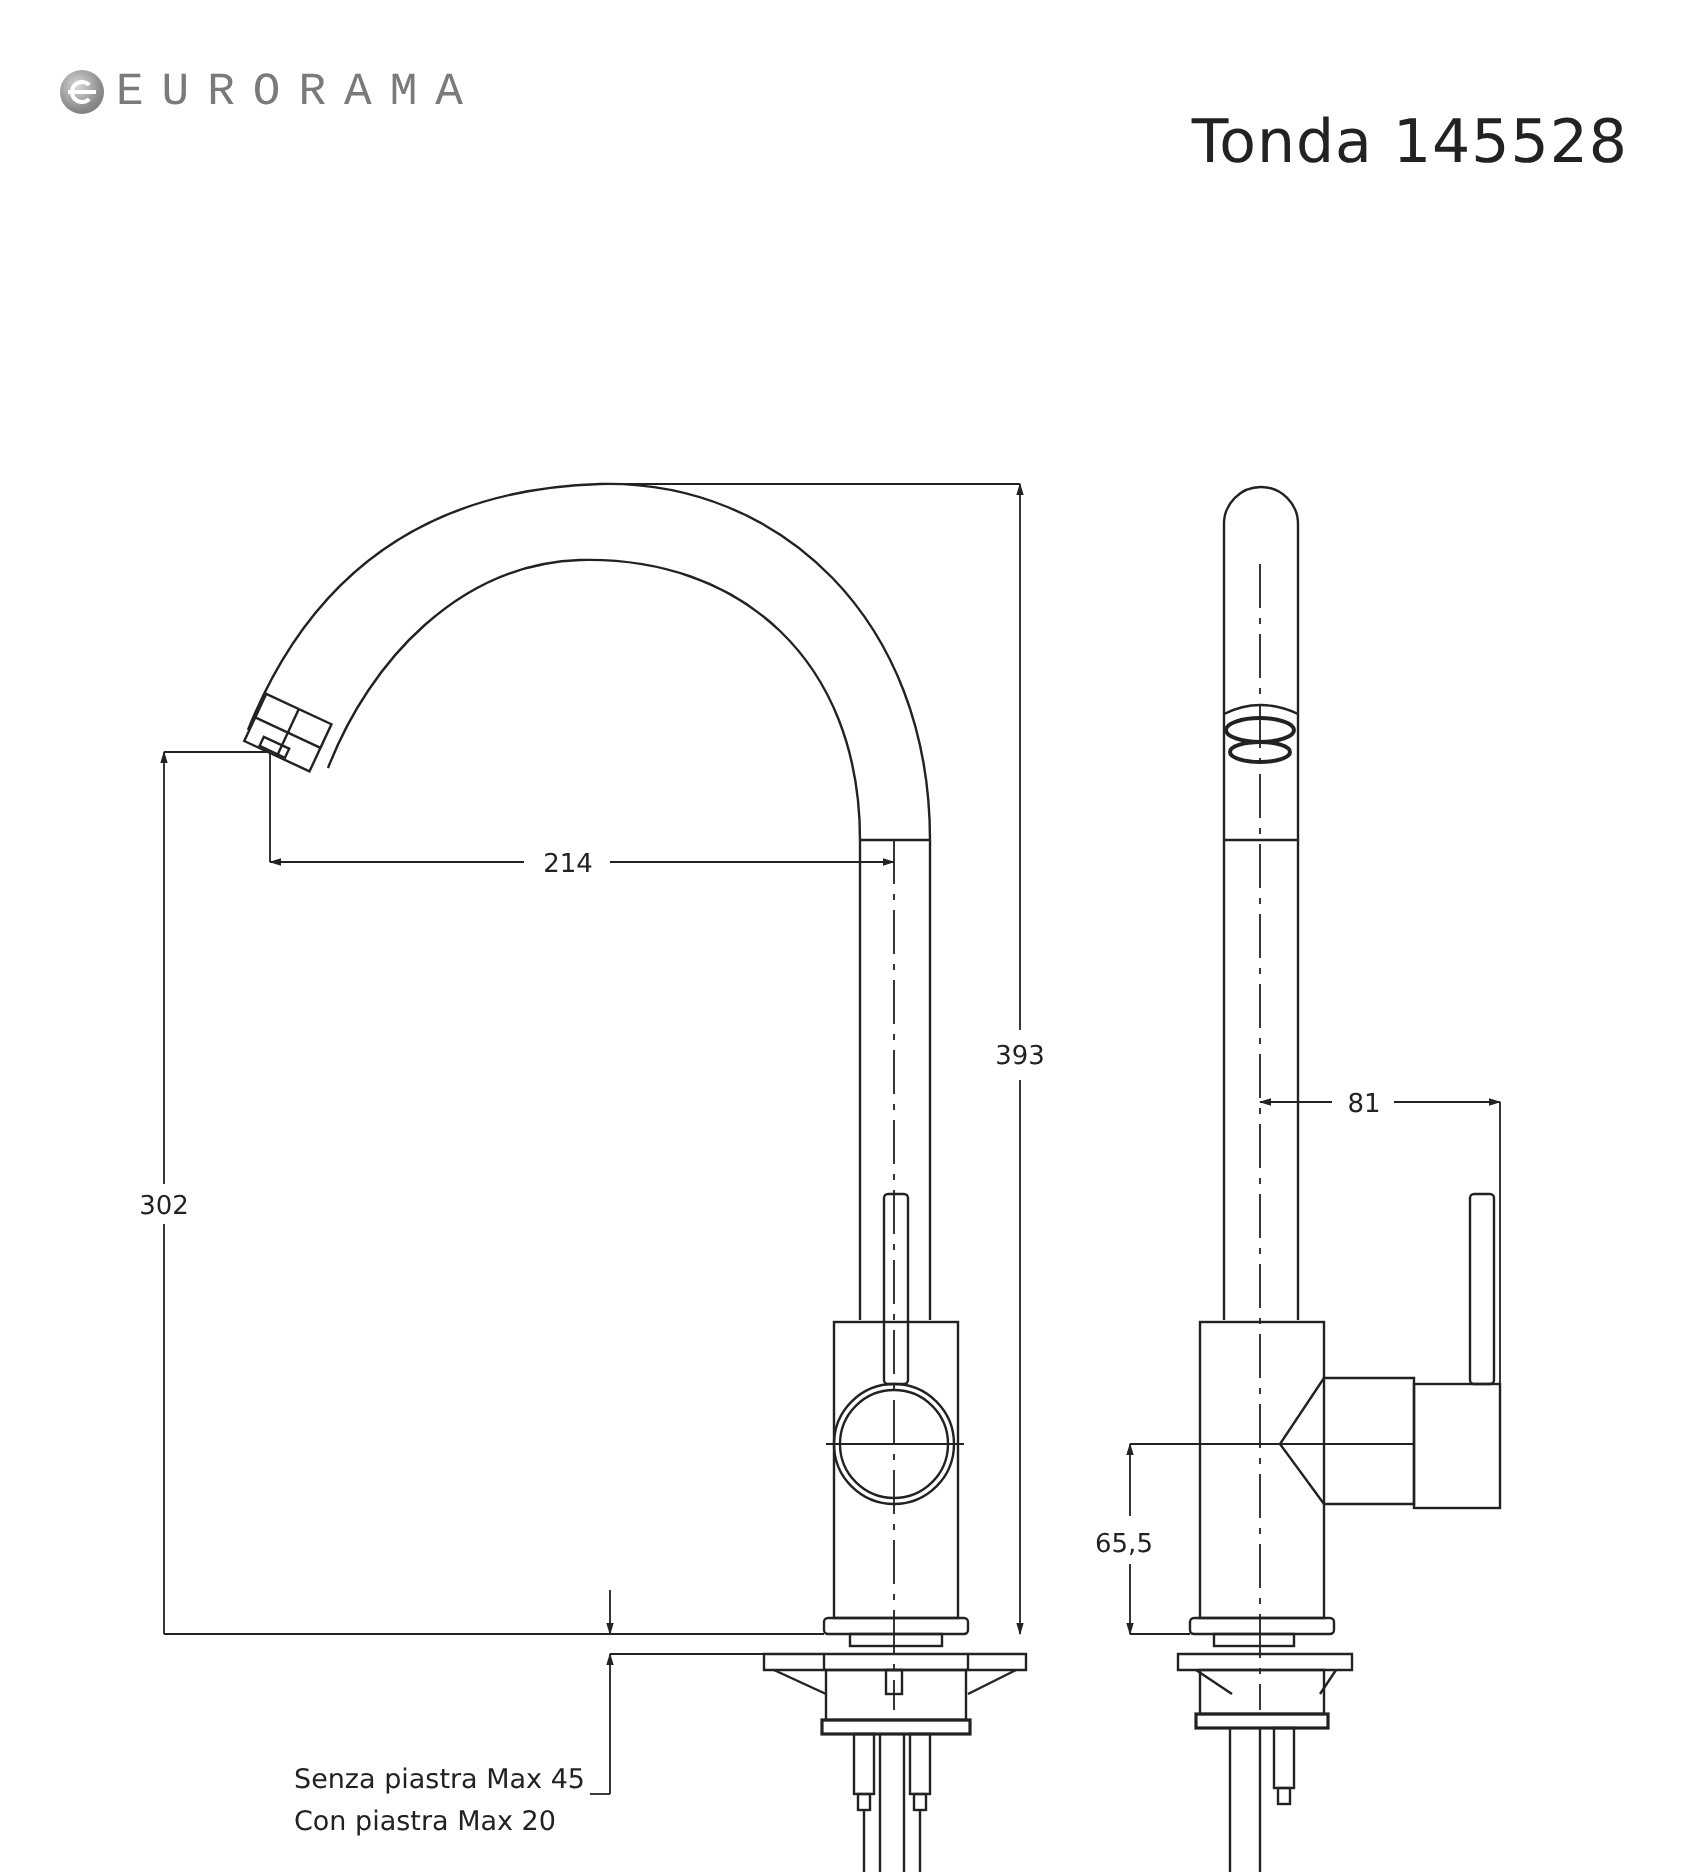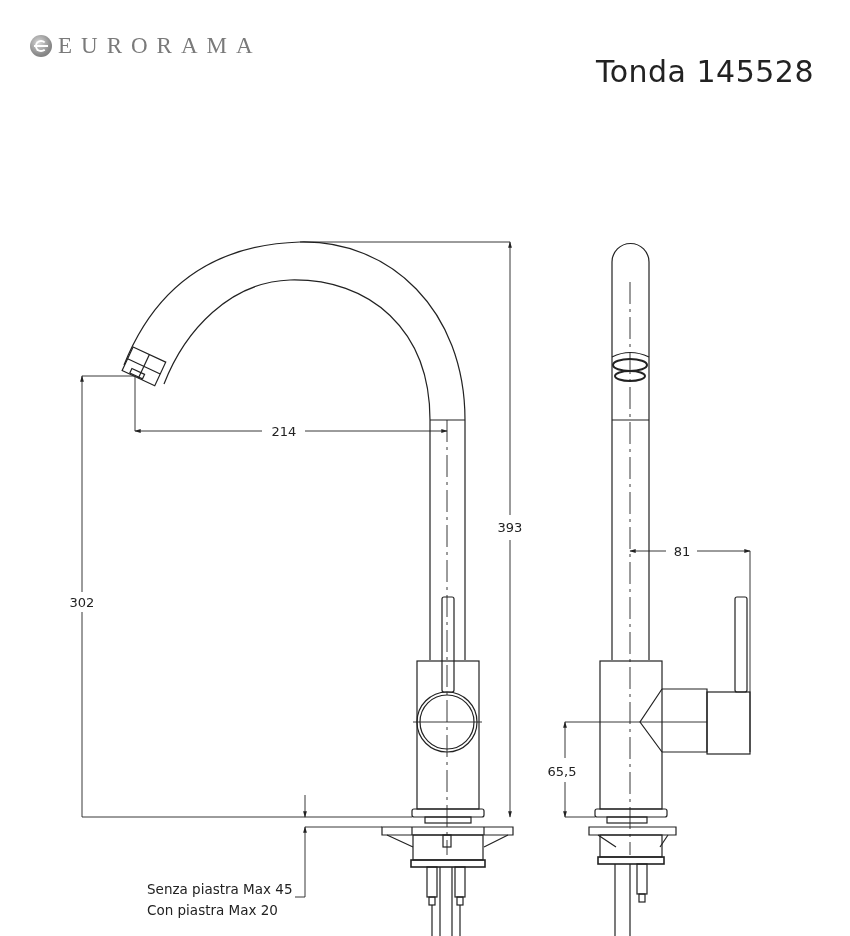--- a/index.html
+++ b/index.html
@@ -5,21 +5,21 @@
     html, body { margin: 0; padding: 0; background: #ffffff; }
     body { width: 850px; height: 936px; position: relative; overflow: hidden;
            font-family: "DejaVu Sans", sans-serif; color: #222; }
     .logo { position: absolute; left: 30px; top: 31px; height: 30px; display: flex; align-items: center; }
     .logo-mark { width: 22px; height: 22px; border-radius: 50%;
                  background: radial-gradient(circle at 40% 35%, #d8d8d8 0%, #8c8c8c 60%, #6e6e6e 100%);
                  position: relative; margin-right: 6px; }
     .logo-mark::before { content: ""; position: absolute; left: 4px; right: 4px; top: 10px; height: 2px; background: #fff; }
     .logo-mark::after { content: ""; position: absolute; left: 5px; top: 5px; width: 12px; height: 12px;
                         border: 2px solid #fff; border-radius: 50%; border-right-color: transparent; box-sizing: border-box; }
-    .logo-text { font-family: Liberation Serif, serif; font-size: 23px; letter-spacing: 9px;
+    .logo-text { font-family: Liberation Mono, monospace; font-size: 23px; letter-spacing: 9px;
                  color: #7a7a7a; font-weight: 300; }
     .title { position: absolute; right: 36px; top: 54px; font-family: "DejaVu Sans", sans-serif;
              font-size: 30px; color: #222; letter-spacing: 0.5px; margin-left: 48px; }
     svg.drawing { position: absolute; left: 0; top: 0; }
     .dim-label { font-family: "DejaVu Sans", sans-serif; font-size: 13px; fill: #222; }
     .note { font-family: "DejaVu Sans", sans-serif; font-size: 13.5px; fill: #222; }
   </style>
 </head>
 <body>
 

